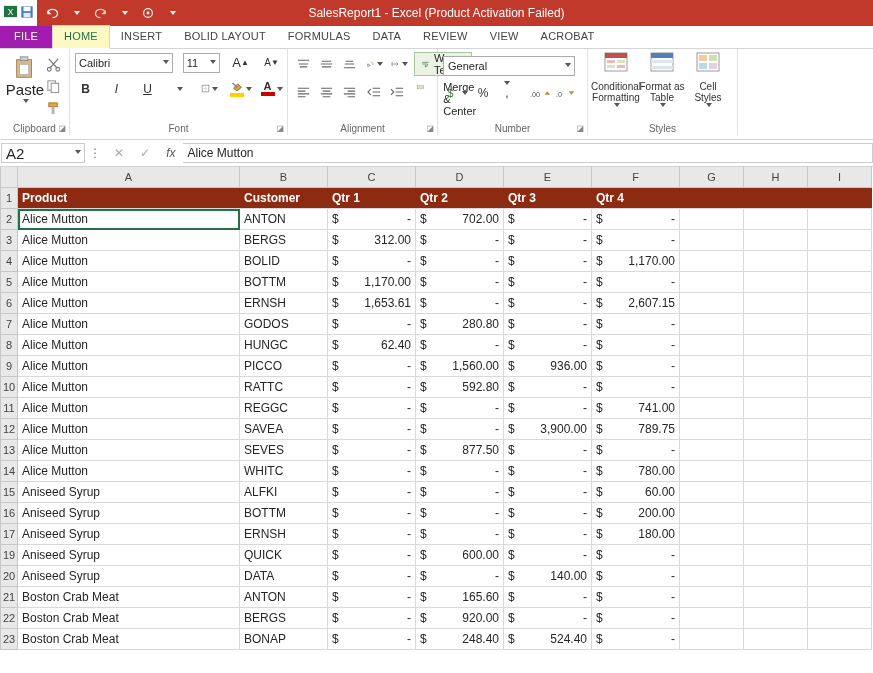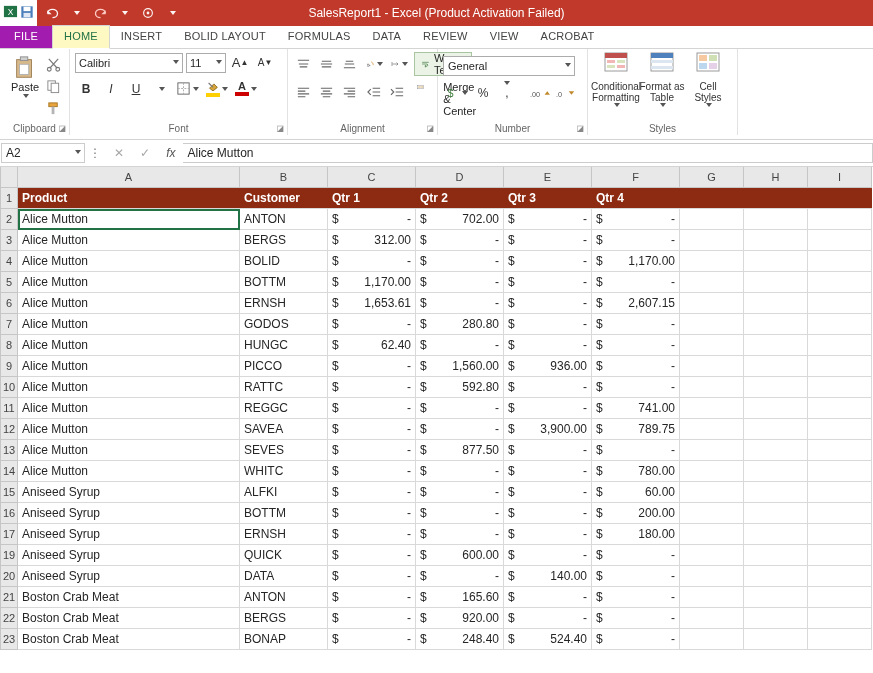--- a/index.html
+++ b/index.html
@@ -28,21 +28,21 @@
   .group{position:relative;border-right:1px solid #e2e2e2;padding:3px 5px 0 5px;height:86px;box-sizing:border-box;}
   .grouplabel{position:absolute;bottom:1px;left:0;right:0;text-align:center;font-size:10px;color:#666;}
   .groupexp{position:absolute;bottom:2px;right:3px;font-size:8px;color:#888;}
 
   .clipgroup{width:70px;display:flex;}
   .pastebig{width:40px;display:flex;flex-direction:column;align-items:center;justify-content:flex-start;padding-top:3px;}
   .clip-icons{display:flex;flex-direction:column;gap:5px;padding-top:4px;}
   .mini{width:17px;height:17px;display:flex;align-items:center;justify-content:center;}
 
   .fontgroup{width:218px;}
-  .fontrow{display:flex;align-items:center;gap:3px;margin-bottom:5px;}
+  .fontrow{display:flex;align-items:center;gap:10px;margin-bottom:5px;}
   .fontname{width:108px;height:20px;border:1px solid #acacac;background:#fff;font-size:11px;padding:0 14px 0 3px;line-height:19px;box-sizing:border-box;position:relative;}
   .fontsize{width:40px;height:20px;border:1px solid #acacac;background:#fff;font-size:11px;padding:0 12px 0 3px;line-height:19px;box-sizing:border-box;position:relative;}
   .cbarrow{position:absolute;right:3px;top:6px;width:0;height:0;border-left:3.5px solid transparent;border-right:3.5px solid transparent;border-top:4px solid #555;}
   .btn{height:21px;min-width:21px;display:inline-flex;align-items:center;justify-content:center;padding:0 2px;box-sizing:border-box;cursor:pointer;font-size:12px;color:#333;}
   .btn.sq{width:22px;}
   .drop{width:0;height:0;border-left:3px solid transparent;border-right:3px solid transparent;border-top:4px solid #555;margin-left:2px;}
 
   .aligngroup{width:150px;}
   .alignrow{display:flex;align-items:center;gap:2px;margin-bottom:5px;}
   .wrapbtn{display:inline-flex;align-items:center;gap:4px;height:22px;padding:0 6px;border:1px solid #a8c4a0;background:#eaf3e6;font-size:11px;cursor:pointer;}
@@ -53,21 +53,21 @@
 
   .stylegroup{width:150px;display:flex;gap:0;padding-top:2px;}
   .stylebtn{width:46px;display:flex;flex-direction:column;align-items:center;font-size:10px;color:#333;line-height:11px;text-align:center;cursor:pointer;}
   .stylebtn .lbl{margin-top:2px;}
   .swatch-red{display:block;width:14px;height:4px;background:#c00;margin-top:1px;}
   .swatch-yel{display:block;width:14px;height:4px;background:#ffd000;margin-top:1px;}
   .bigicon{width:26px;height:26px;}
 
   
   .formulabar{height:26px;background:#fff;display:flex;align-items:center;border-bottom:1px solid #d4d4d4;}
-  .namebox{width:84px;height:20px;border:1px solid #ccc;background:#fff;font-size:12px;line-height:19px;padding:0 12px 0 4px;margin-left:1px;box-sizing:border-box;position:relative;}
+  .namebox{width:84px;height:20px;border:1px solid #ccc;background:#fff;font-size:15px;line-height:19px;padding:0 12px 0 4px;margin-left:1px;box-sizing:border-box;position:relative;}
   .fb-input{flex:1;height:20px;border:1px solid #ccc;border-left:none;background:#fff;font-size:12px;line-height:19px;padding:0 4px;box-sizing:border-box;}
   .dots{color:#777;letter-spacing:1px;font-size:12px;padding:0 4px;}
 
   
   .gridwrap{position:relative;width:873px;height:calc(673px - 26px - 22px - 90px - 26px);overflow:hidden;}
   table.grid{border-collapse:collapse;table-layout:fixed;}
   .colhead td,.colhead th{height:18px;background:#e8e8e8;border:1px solid #c6c6c6;border-top:none;font-size:11px;font-weight:normal;color:#444;text-align:center;}
   td.rowhead{width:14px;background:#e8e8e8;border:1px solid #c6c6c6;font-size:11px;color:#444;text-align:center;}
   td.cell{height:20px;border-right:1px solid #d9d9d9;border-bottom:1px solid #d9d9d9;font-size:12px;padding:0 4px;overflow:hidden;white-space:nowrap;}
   .hdrrow td.cell{background:#8d2b12;color:#fff;font-weight:bold;border-right:1px solid #8d2b12;}
@@ -143,21 +143,21 @@
 
   <div class="ribbon">
 
     <div class="group clipgroup">
       <div class="pastebig">
         <svg class="bigicon" viewBox="0 0 28 28">
             <rect x="5" y="5" width="16" height="19" fill="#d8b98a" stroke="#9c7f56"></rect>
             <rect x="9" y="2" width="8" height="4" fill="#cfcfcf" stroke="#8e8e8e"></rect>
             <rect x="8" y="10" width="10" height="11" fill="#fff" stroke="#b0b0b0"></rect>
           </svg>
-        <span style="font-size:11px;">Paste</span>
+        <span style="font-size:15px;">Paste</span>
         <span class="drop" style="margin-top:1px;"></span>
       </div>
       <div class="clip-icons">
         <span class="mini">
           <svg width="15" height="15" viewBox="0 0 16 16">
               <path d="M3 2 L12 12 M13 2 L4 12" stroke="#777" stroke-width="1.2" fill="none"></path>
               <circle cx="3.5" cy="13" r="2" fill="none" stroke="#777" stroke-width="1.2"></circle>
               <circle cx="12.5" cy="13" r="2" fill="none" stroke="#777" stroke-width="1.2"></circle>
             </svg>
         </span>

